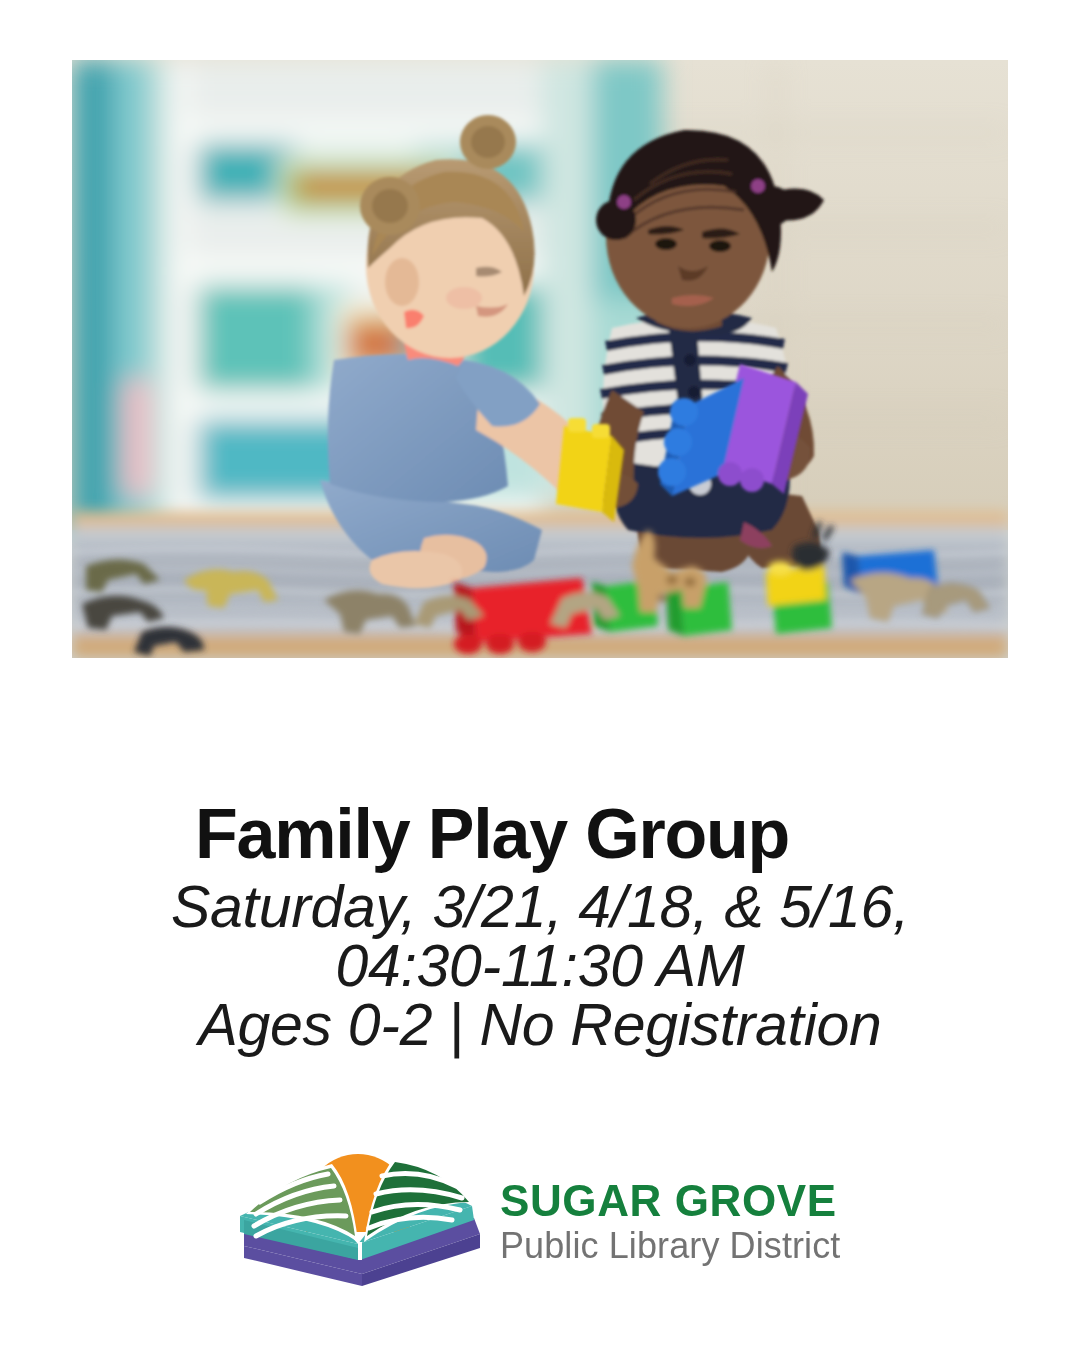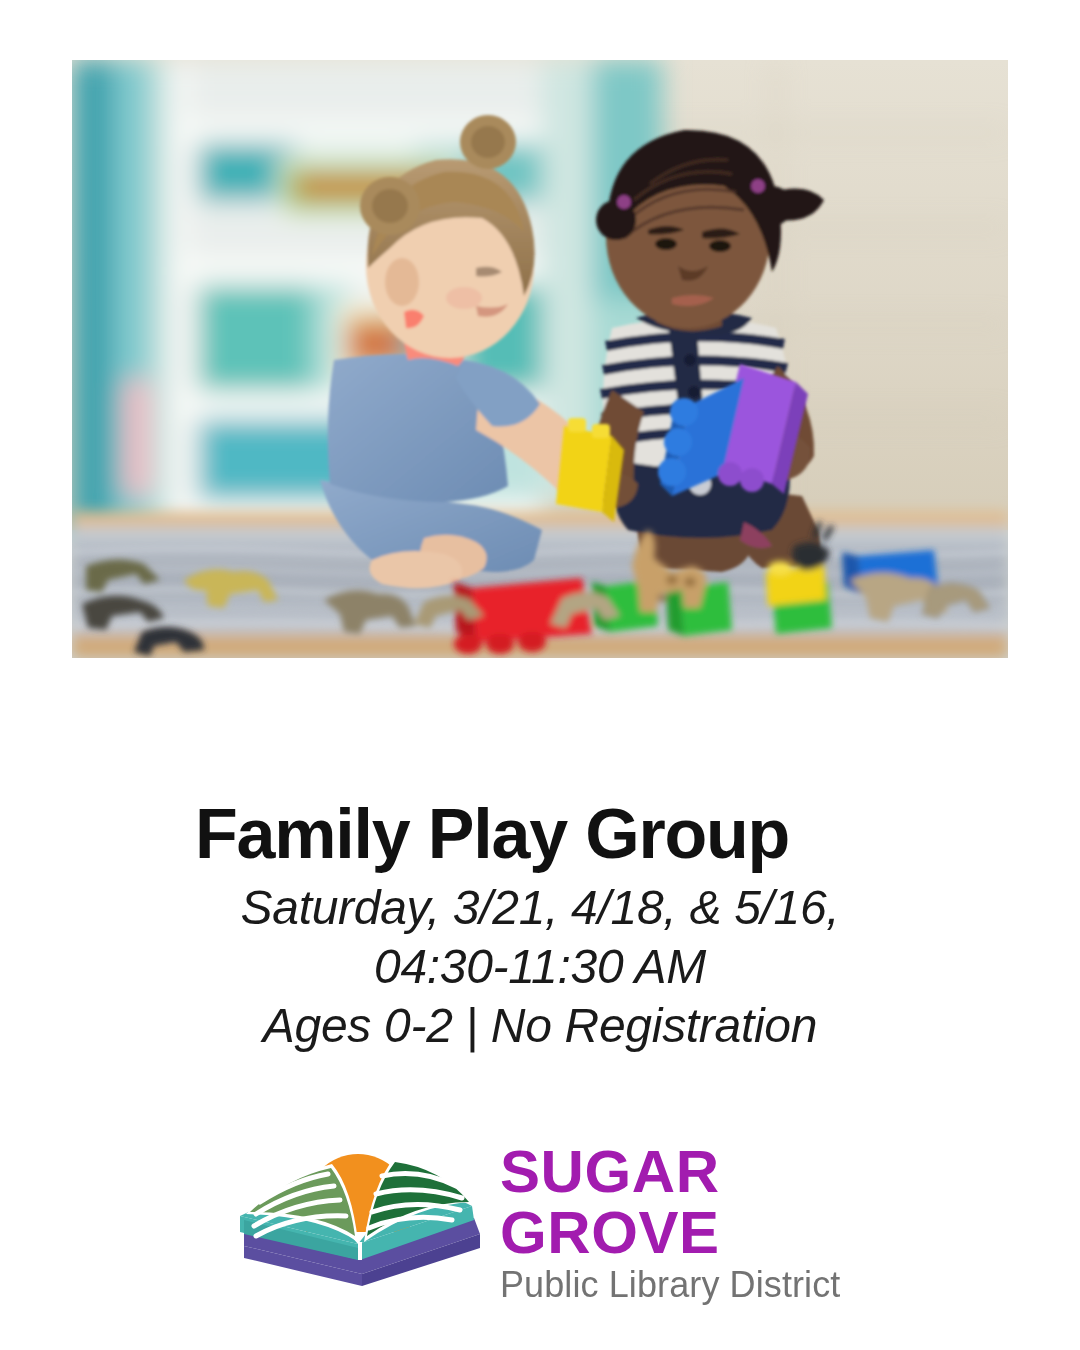--- a/index.html
+++ b/index.html
@@ -46,21 +46,21 @@
     line-height: 1.0;
     font-family: "Liberation Sans", sans-serif;
   }
   .subtitle {
     position: absolute;
     left: 0;
     top: 878px;
     width: 1080px;
     text-align: center;
     font-style: italic;
-    font-size: 48px;
+    font-size: 59px;
     line-height: 59px;
     color: #1a1a1a;
     letter-spacing: -0.3px;
     font-family: "Liberation Sans", sans-serif;
   }
   .subtitle .ln { display: block; white-space: nowrap; }
 
   
   .logo {
     position: absolute;
@@ -74,24 +74,24 @@
   .logo-mark { width: 250px; height: 190px; flex: 0 0 250px; }
   .logo-mark svg { display: block; width: 100%; height: 100%; }
   .logo-words {
     margin-left: 14px;
     display: flex;
     flex-direction: column;
     justify-content: center;
     padding-top: 52px;
   }
   .logo-line1 {
-    font-size: 60px;
+    font-size: 44px;
     font-weight: bold;
     letter-spacing: 0.6px;
-    color: #a21caf;
+    color: #15803d;
     line-height: 1.02;
     font-family: "Liberation Sans", sans-serif;
   }
   .logo-line2 {
     font-size: 36px;
     font-weight: normal;
     letter-spacing: 0.1px;
     color: #737373;
     line-height: 1.12;
     margin-top: 2px;

